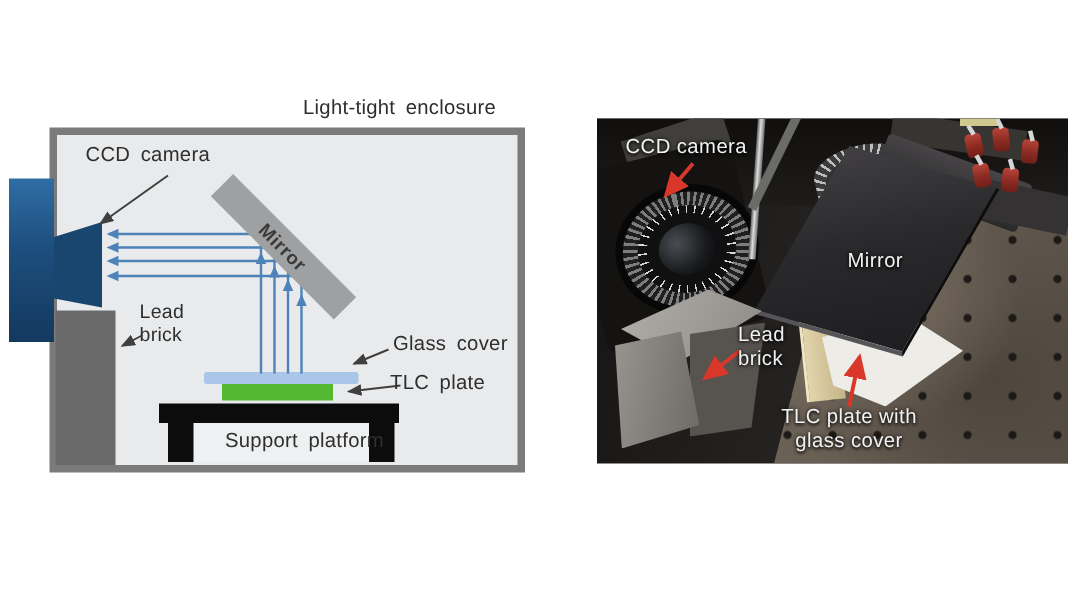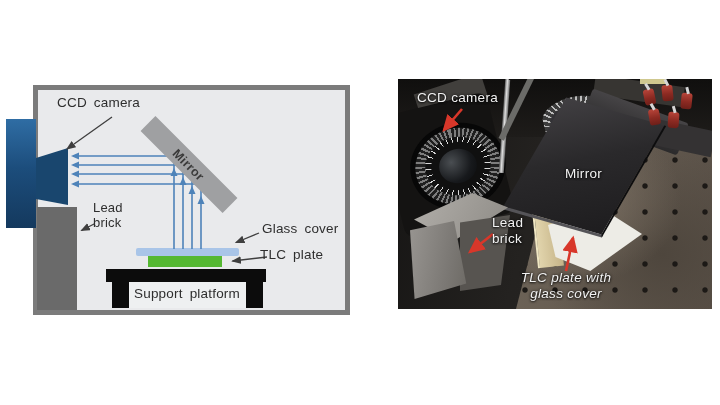--- a/index.html
+++ b/index.html
@@ -129,28 +129,29 @@
     <rect class="brick" x="37" y="207" width="40" height="103"></rect>
 
     <g>
       <path class="ptr" d="M112 117 L67 149" marker-end="url(#ahB)"></path>
       <path class="ptr" d="M95 223.5 L81.5 230.5" marker-end="url(#ahB)"></path>
       <path class="ptr" d="M259 233 L236 242.5" marker-end="url(#ahB)"></path>
       <path class="ptr" d="M267 257 L232.5 261" marker-end="url(#ahB)"></path>
     </g>
   </svg>
 
+  <div class="dlabel" style="left:202px;top:64px;">Light-tight enclosure</div>
   <div class="dlabel" style="left:57px;top:95px;">CCD camera</div>
   <div class="dlabel small" style="left:93px;top:201px;">
     <div>Lead</div>
     <div>brick</div>
   </div>
   <div class="dlabel" style="left:262px;top:221px;">Glass cover</div>
   <div class="dlabel" style="left:260px;top:247px;">TLC plate</div>
-  <div class="dlabel" style="left:126px;top:286px;width:122px;text-align:center;">Support platform</div>
+  <div class="dlabel" style="left:142px;top:286px;width:122px;text-align:center;">Support platform</div>
 
   <div class="photo">
     <div class="abs ph-table"></div>
     <div class="abs ph-top"></div>
     <div class="abs ph-strut" style="left:18px;top:4px;width:70px;height:26px;transform:rotate(-18deg);"></div>
     <div class="abs ph-strut" style="left:196px;top:2px;width:90px;height:20px;transform:rotate(8deg);background:#373532;"></div>
     <div class="abs ph-ystrip"></div>
 
     <div class="abs ph-cam-body"></div>
 
@@ -208,18 +209,18 @@
       <path d="M95 155 L72 173" stroke="#d8372a" stroke-width="2.6" marker-end="url(#ahR)"></path>
       <path d="M168 192 L175 159" stroke="#d8372a" stroke-width="2.6" marker-end="url(#ahR)"></path>
     </svg>
 
     <div class="plabel" style="left:19px;top:11px;">CCD camera</div>
     <div class="plabel" style="left:167px;top:87px;">Mirror</div>
     <div class="plabel" style="left:94px;top:136px;">
       <div>Lead</div>
       <div>brick</div>
     </div>
-    <div class="plabel" style="left:108px;top:191px;width:120px;text-align:center;white-space:normal;font-style:italic;">
+    <div class="plabel" style="left:108px;top:191px;width:120px;text-align:center;white-space:normal;">
       <div>TLC plate with</div>
       <div>glass cover</div>
     </div>
   </div>
 </div>
 
 </body></html>

